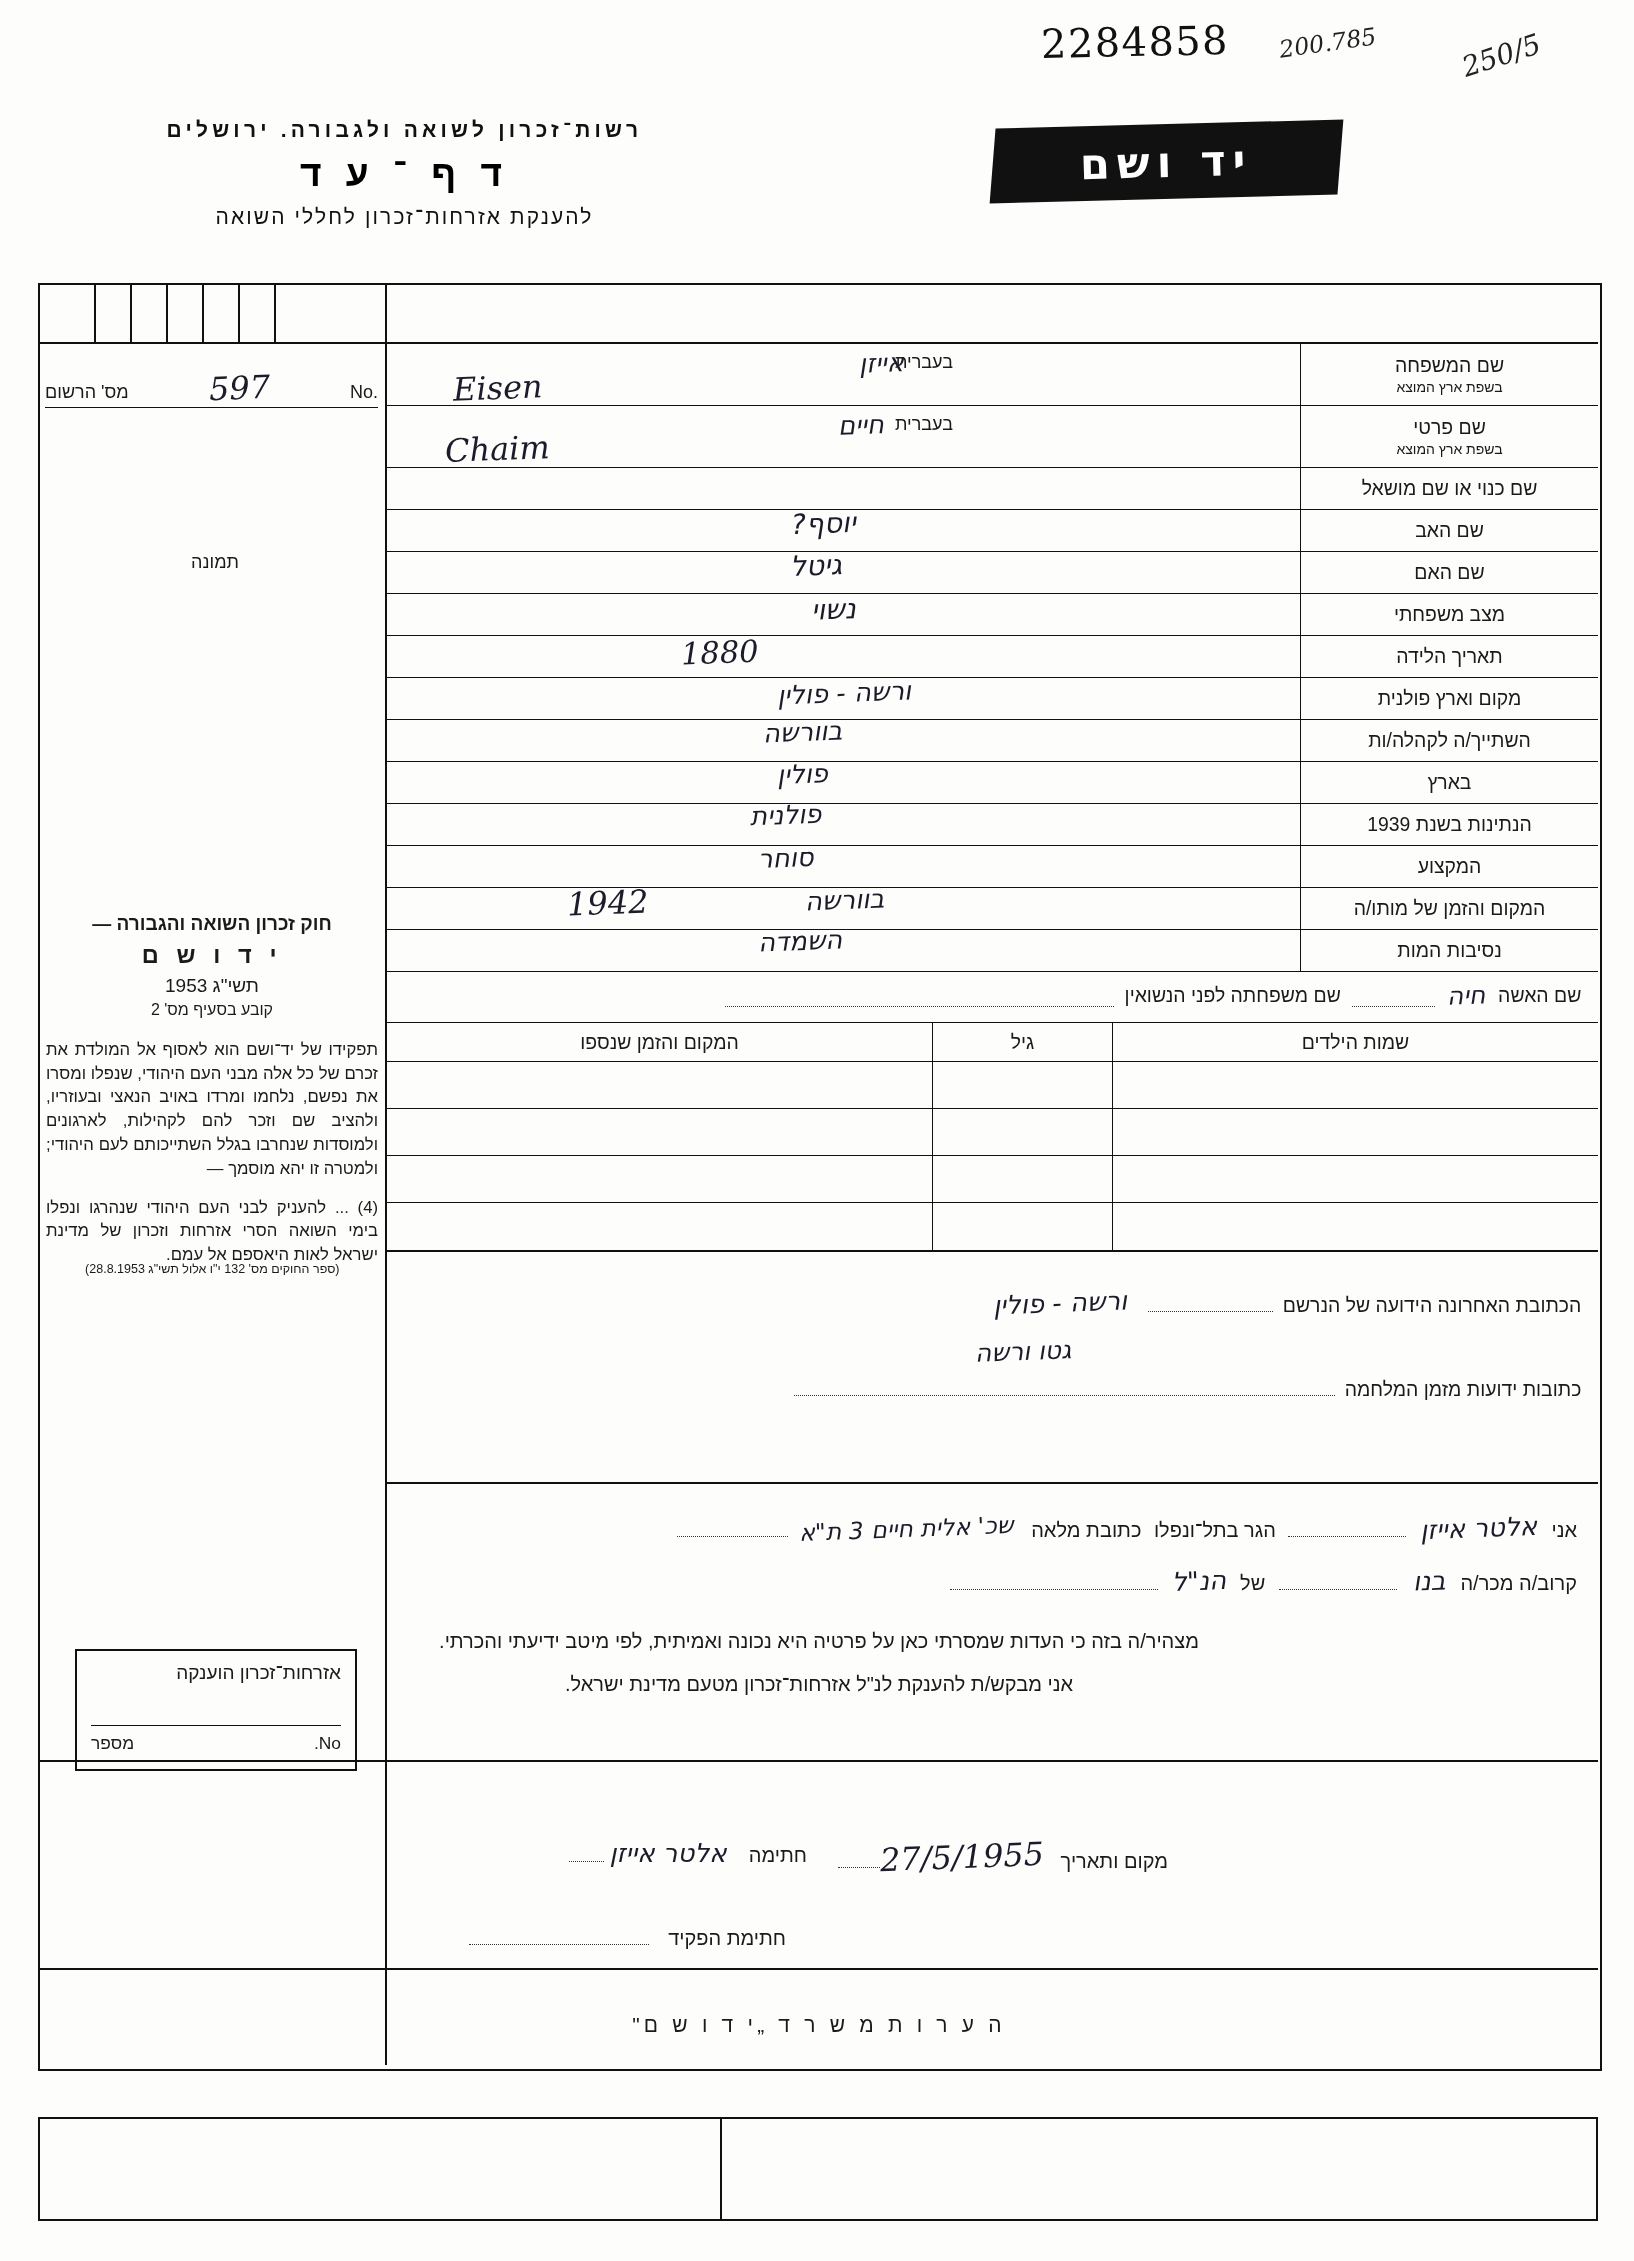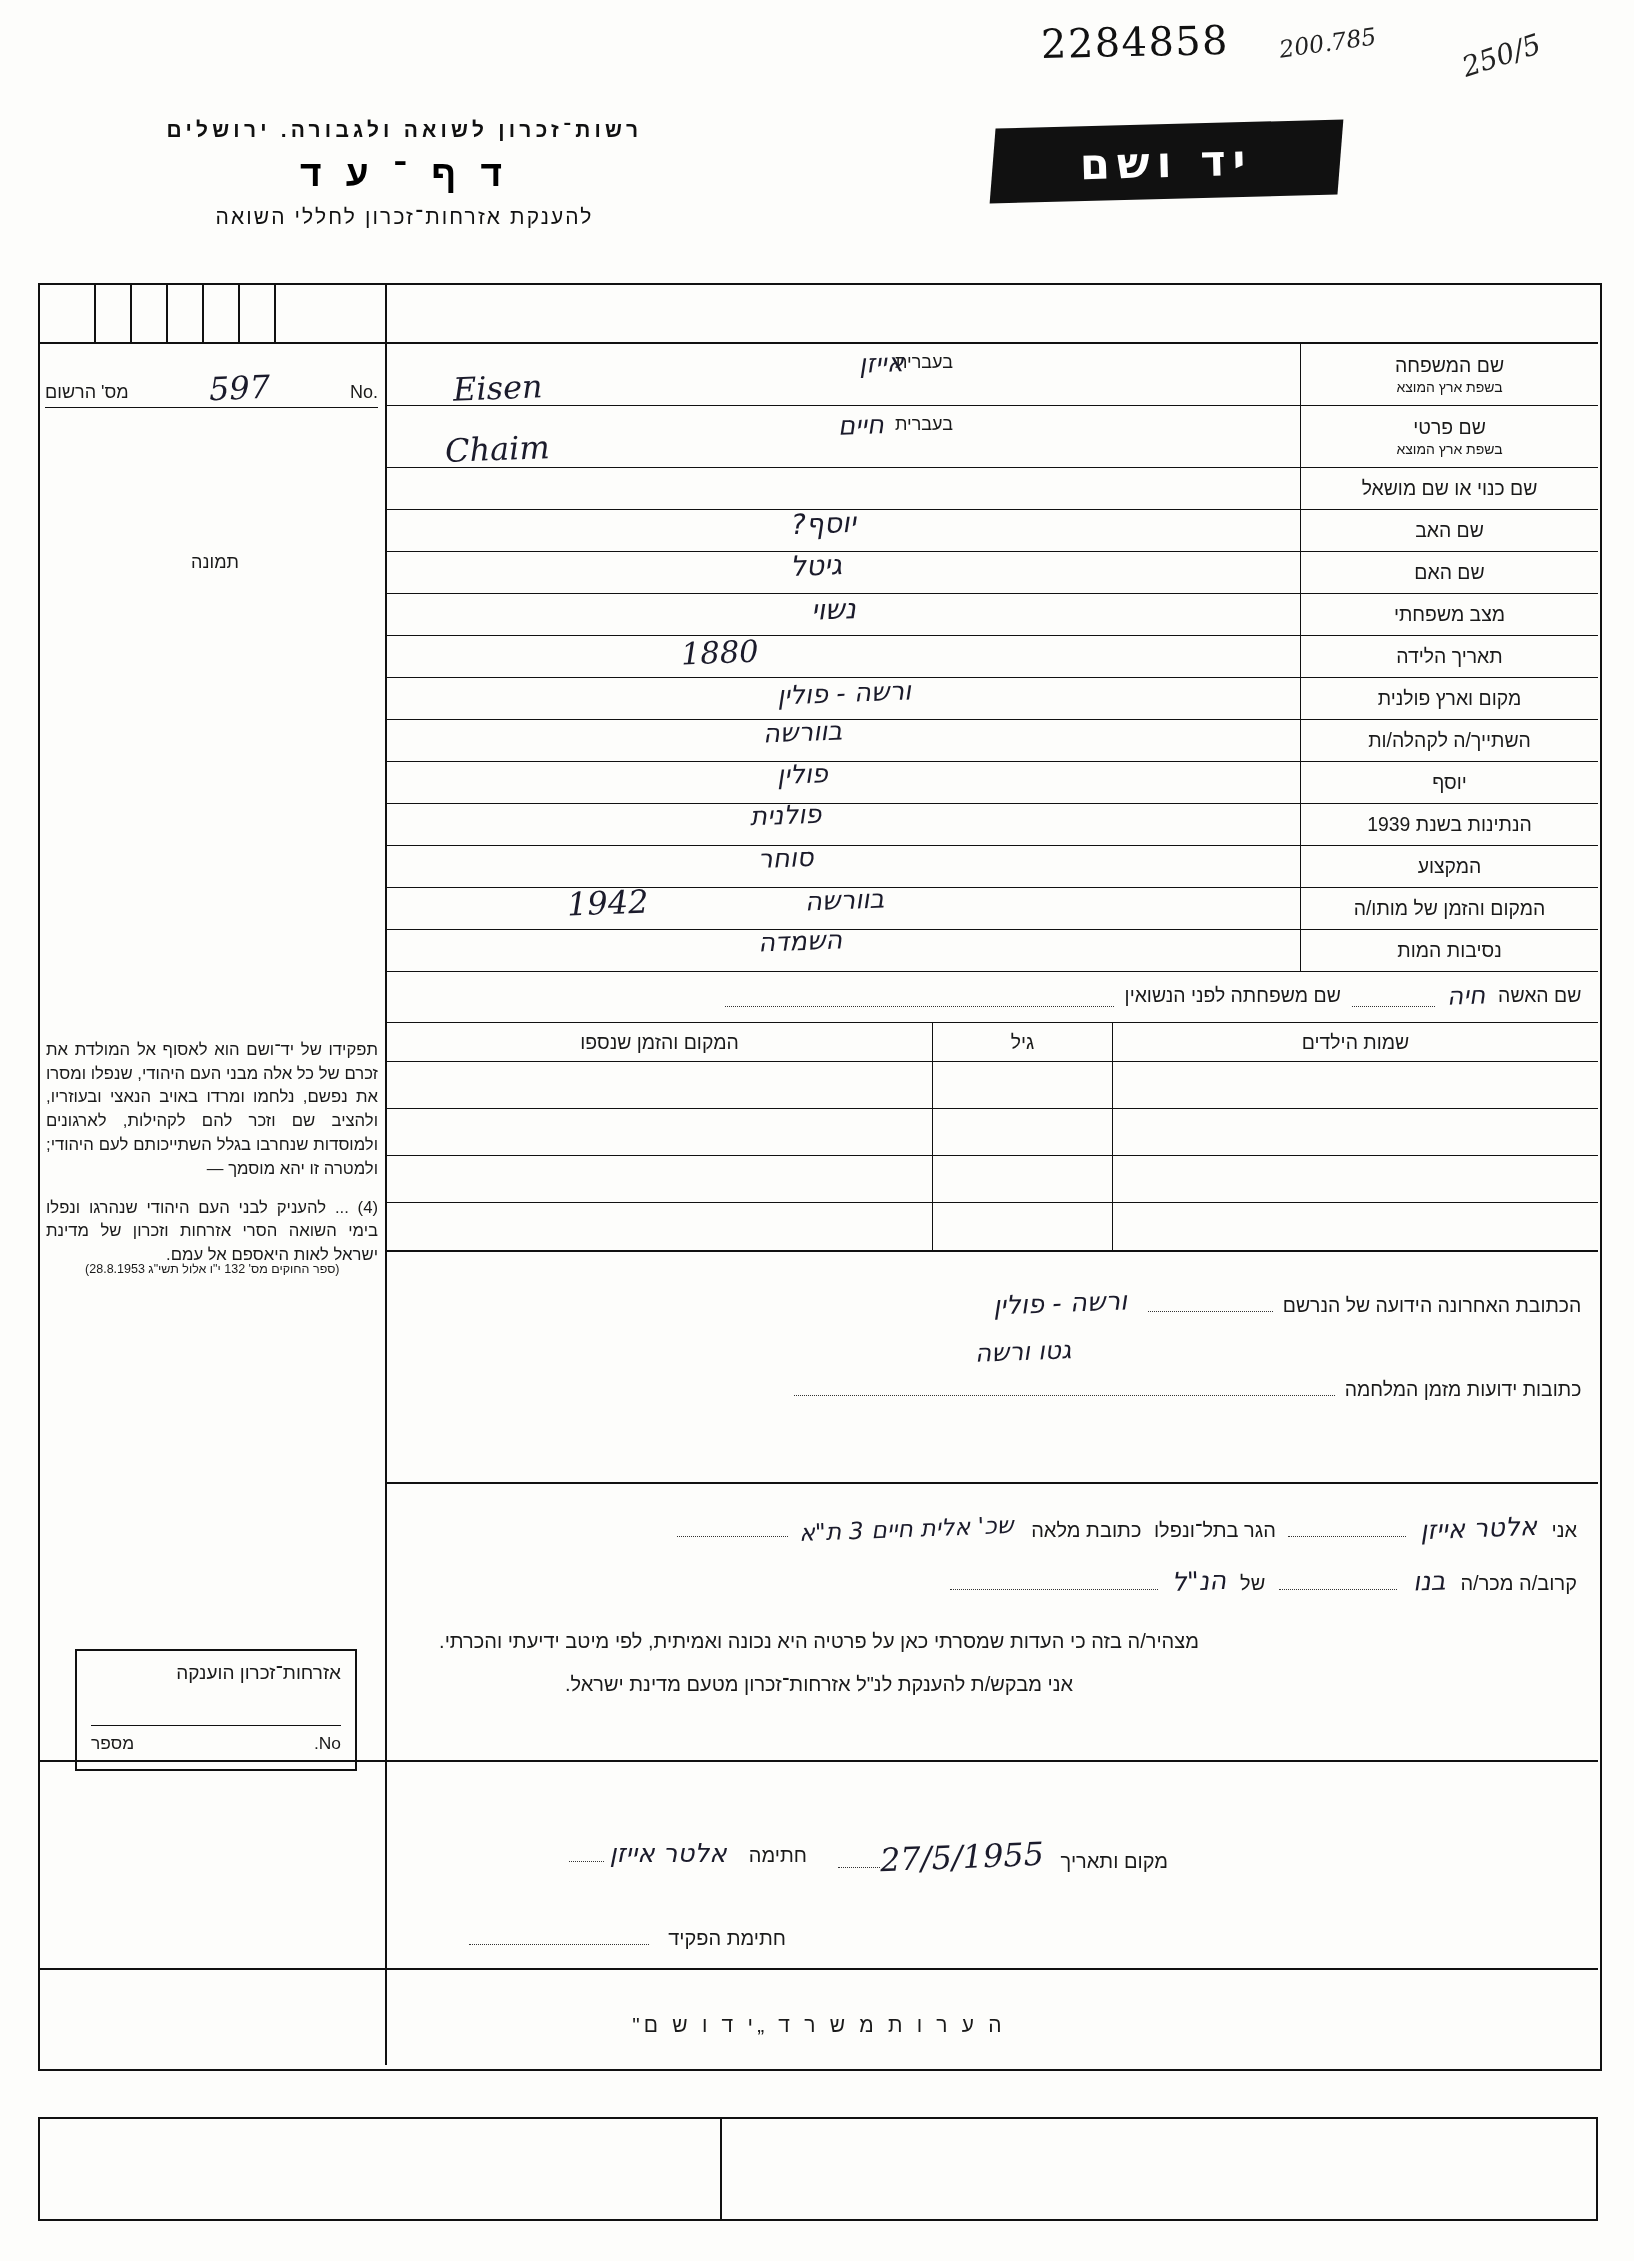--- a/index.html
+++ b/index.html
@@ -444,20 +444,26 @@
 
   <div class="col-left">
     <div class="reg-line">
       <span class="no">No.</span>
       <span class="hw" style="font-size:32px;position:relative;top:4.2px;">597</span>
       <span class="lbl">מס' הרשום</span>
     </div>
 
     <div class="photo-label">תמונה</div>
 
+    <div class="law-block">
+      <div class="l1">חוק זכרון השואה והגבורה —</div>
+      <div class="l2">י ד ו ש ם</div>
+      <div class="l3">תשי"ג 1953</div>
+      <div class="l4">קובע בסעיף מס' 2</div>
+    </div>
 
     <div class="law-text">
       <p>תפקידו של יד־ושם הוא לאסוף אל המולדת את זכרם של כל אלה מבני העם היהודי, שנפלו ומסרו את נפשם, נלחמו ומרדו באויב הנאצי ובעוזריו, ולהציב שם וזכר להם לקהילות, לארגונים ולמוסדות שנחרבו בגלל השתייכותם לעם היהודי; ולמטרה זו יהא מוסמך —</p>
       <p>(4) ... להעניק לבני העם היהודי שנהרגו ונפלו בימי השואה הסרי אזרחות וזכרון של מדינת ישראל לאות היאספם אל עמם.</p>
     </div>
 
     <div class="law-ref">(ספר החוקים מס' 132 י"ו אלול תשי"ג 28.8.1953)</div>
 
     <div class="award-box">
       <div class="t">אזרחות־זכרון הוענקה</div>
@@ -552,21 +558,21 @@
       <div class="flabel">
         <span>השתייך/ה לקהלה/ות</span>
       </div>
       <div class="fvalue">
         <span class="hw heb" style="position:absolute;right:458px;top:-2.8px;font-size:26px;">בוורשה</span>
       </div>
     </div>
 
     <div class="frow">
       <div class="flabel">
-        <span>יוסף</span>
+        <span>בארץ</span>
       </div>
       <div class="fvalue">
         <span class="hw heb" style="position:absolute;right:472px;top:-2.8px;font-size:26px;">פולין</span>
       </div>
     </div>
 
     <div class="frow">
       <div class="flabel">
         <span>הנתינות בשנת 1939</span>
       </div>

